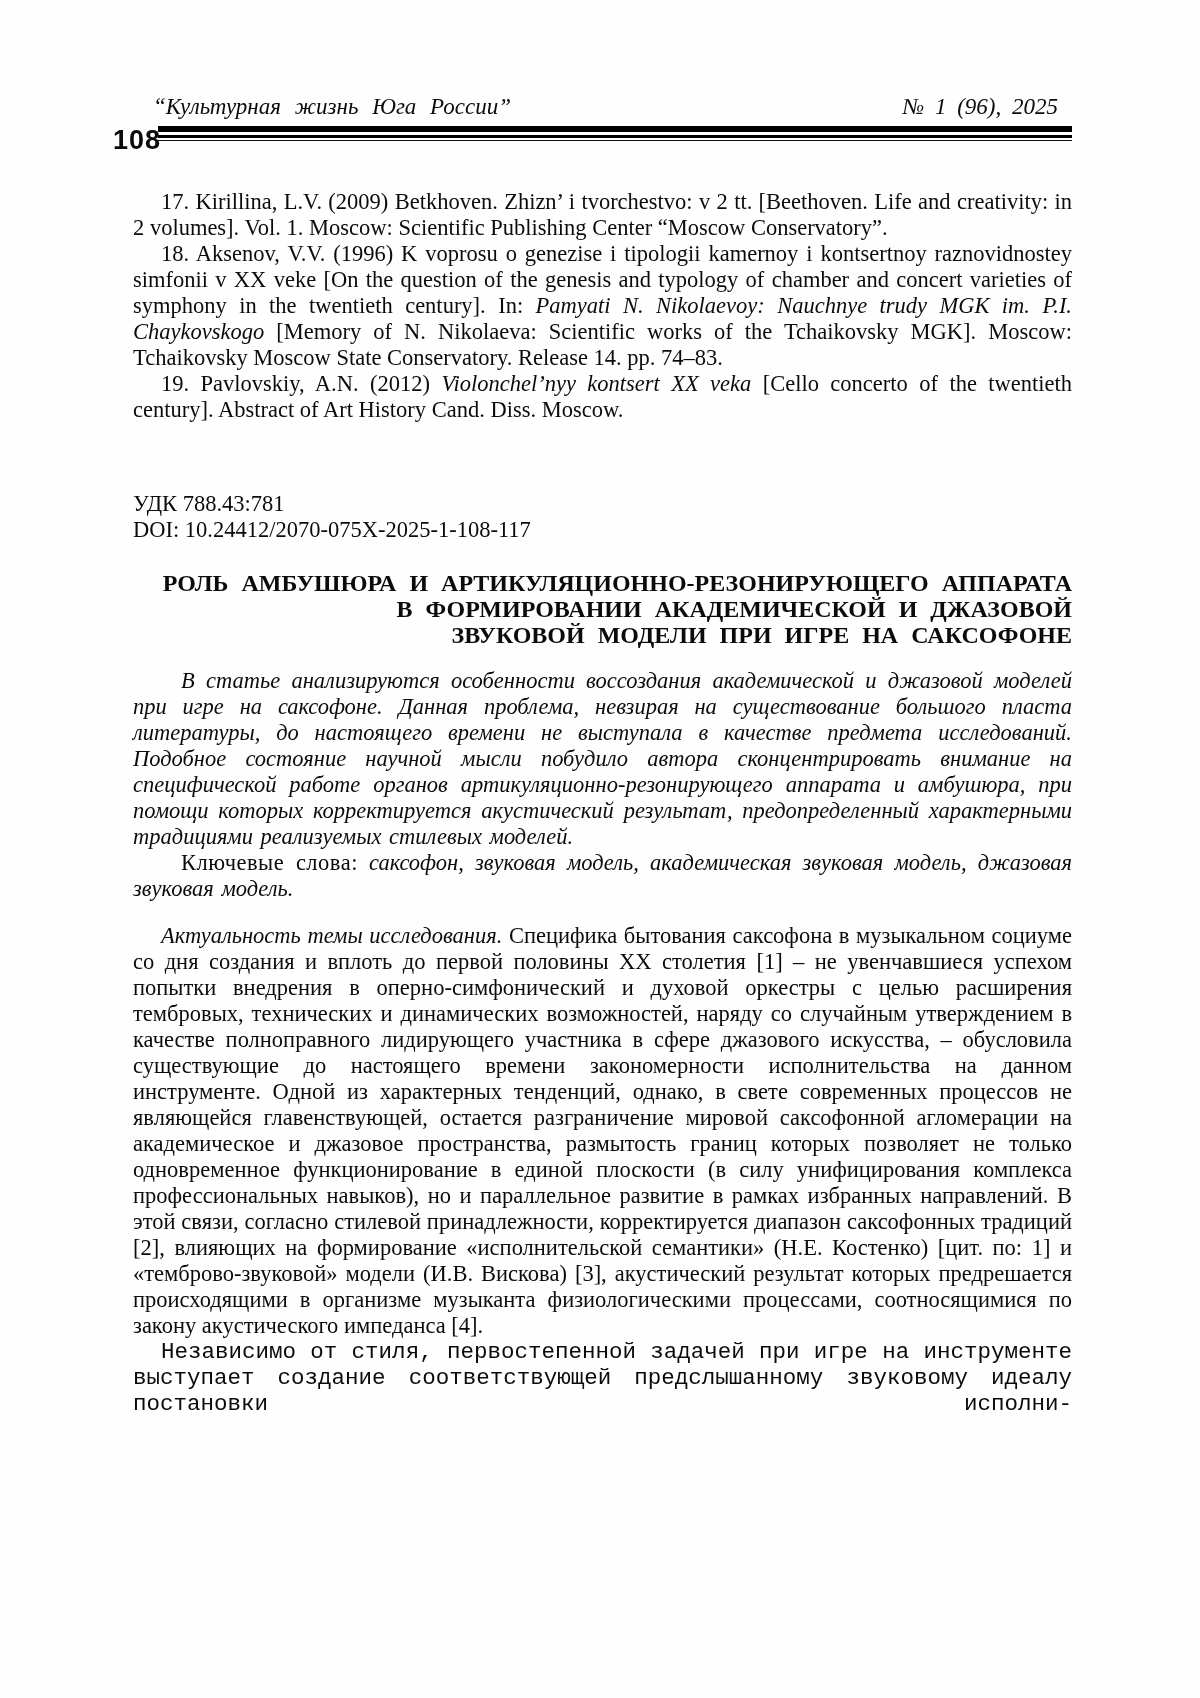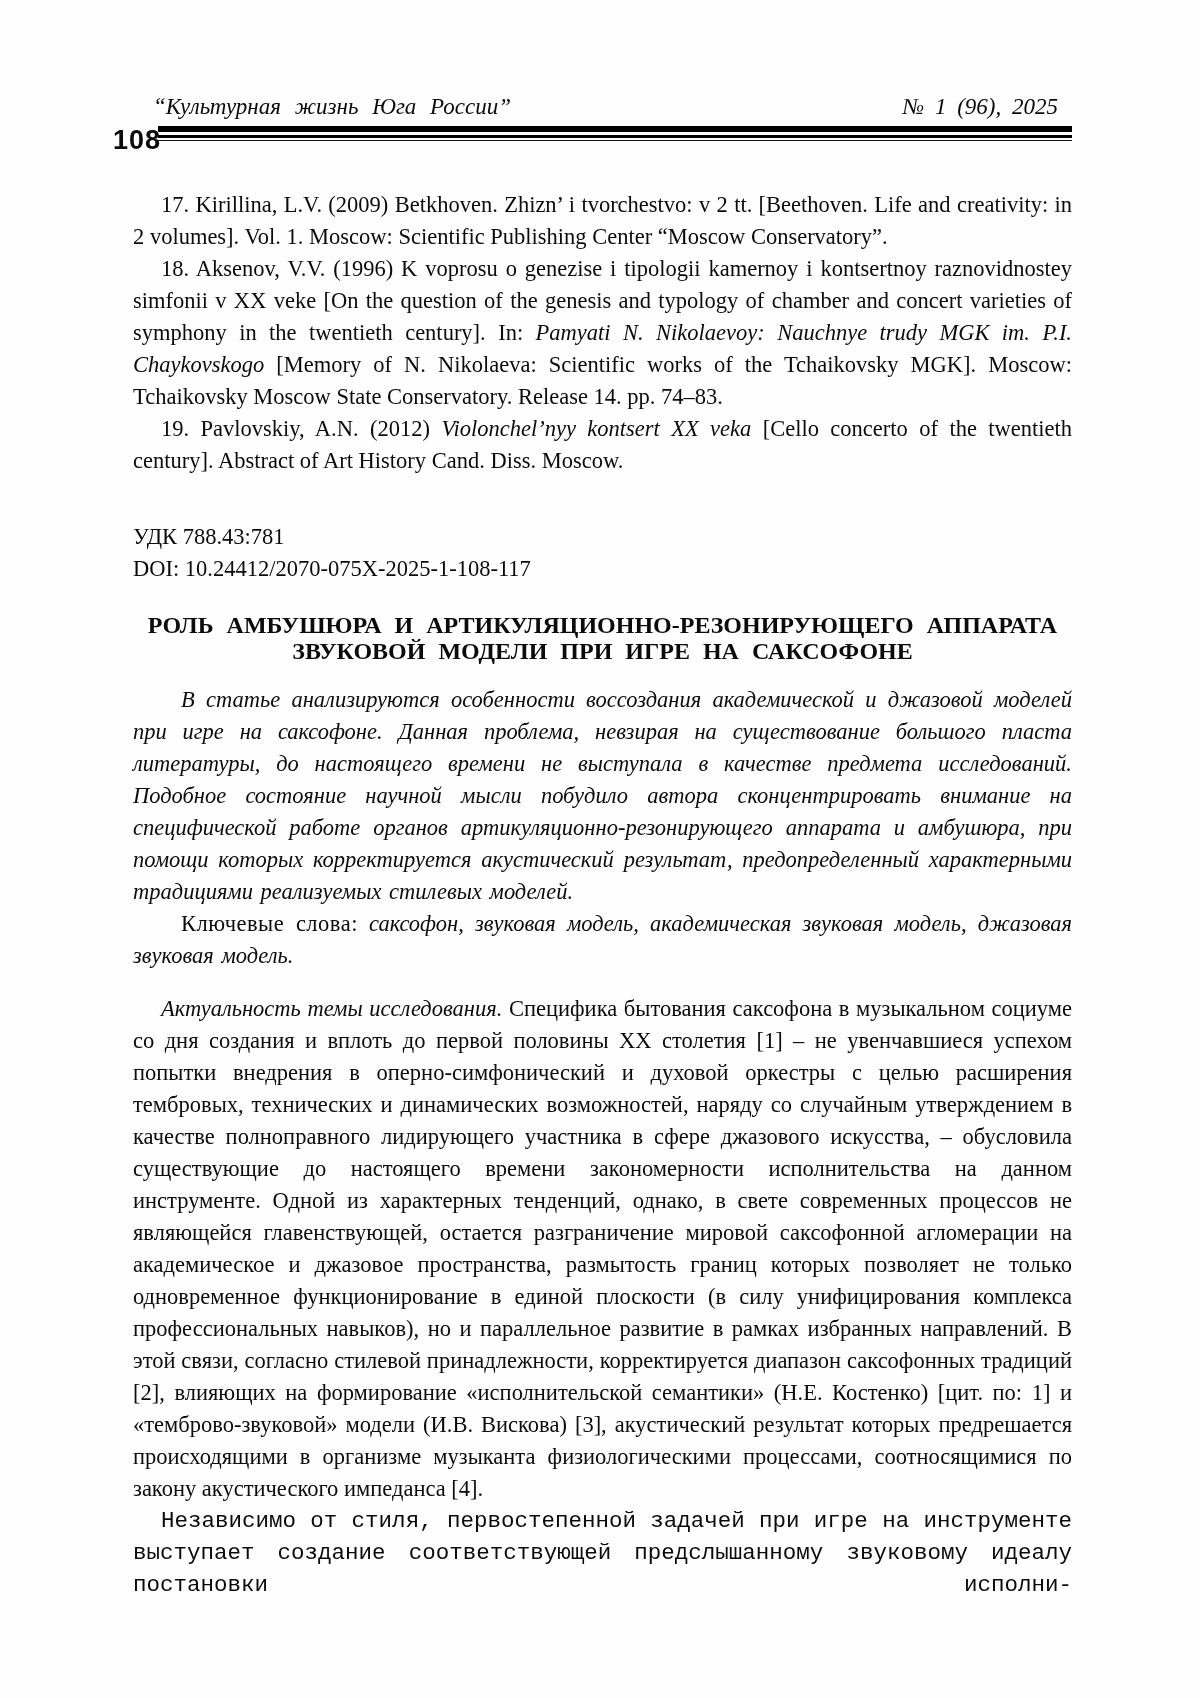--- a/index.html
+++ b/index.html
@@ -32,37 +32,37 @@
     position: absolute; left: -20px; top: 13px;
     font-family: "Liberation Sans", sans-serif;
     font-weight: bold; font-size: 27px; letter-spacing: 1px; margin-top: 16px;
   }
   .header-rules { position: absolute; left: 25px; right: 0; top: 30px; }
   .rule-thick { height: 6px; background: #000; }
   .rule-mid   { height: 2.5px; background: #000; margin-top: 3px; }
   .rule-thin  { height: 1.5px; background: #111; margin-top: 2px; }
 
   
-  .txt { font-size: 22.5px; line-height: 32px; }
+  .txt { font-size: 22.5px; line-height: 26px; }
   p { margin: 0; text-align: justify; }
   .indent   { text-indent: 28px; }
   .indent-lg{ text-indent: 48px; }
   .it  { font-style: italic; }
   .rm  { font-style: normal; }
 
   
   .references { margin-top: 47px; }
-  .meta-block { margin-top: 44px; }
+  .meta-block { margin-top: 68px; }
   .meta-block div { text-align: left; }
   .author-line {
     margin-top: 32px; text-align: center; font-weight: bold;
     letter-spacing: 1px; word-spacing: 4px; text-indent: 0;
   }
   .article-title {
-    margin-top: 27px; text-align: center; font-weight: bold;
+    margin-top: 27px; text-align: right; font-weight: bold;
     font-size: 24px; line-height: 26px; word-spacing: 7px; text-indent: 0;
   }
   .abstract-para { margin-top: 20px; font-style: italic; word-spacing: 2px; }
   .keywords-para { font-style: italic; word-spacing: 2px; }
   .keywords-para .rm { letter-spacing: 0.5px; }
   .body-start { margin-top: 21px; }
   .last-para  { text-align-last: justify; font-family: Liberation Mono, monospace; }
 </style>
 </head>
 <body>
@@ -87,20 +87,21 @@
   </div>
 
   <div class="meta-block txt">
     <div>УДК 788.43:781</div>
     <div>DOI: 10.24412/2070-075X-2025-1-108-117</div>
   </div>
 
 
   <div class="article-title">
     <div>РОЛЬ АМБУШЮРА И АРТИКУЛЯЦИОННО-РЕЗОНИРУЮЩЕГО АППАРАТА</div>
+    <div>В ФОРМИРОВАНИИ АКАДЕМИЧЕСКОЙ И ДЖАЗОВОЙ</div>
     <div>ЗВУКОВОЙ МОДЕЛИ ПРИ ИГРЕ НА САКСОФОНЕ</div>
   </div>
 
   <p class="abstract-para txt indent-lg">В статье анализируются особенности воссоздания академической и джазовой моделей при игре на саксофоне. Данная проблема, невзирая на существование большого пласта литературы, до настоящего времени не выступала в качестве предмета исследований. Подобное состояние научной мысли побудило автора сконцентрировать внимание на специфической работе органов артикуляционно-резонирующего аппарата и амбушюра, при помощи которых корректируется акустический результат, предопределенный характерными традициями реализуемых стилевых моделей.</p>
 
   <p class="keywords-para txt indent-lg"><span class="rm">Ключевые слова:</span><span> саксофон, звуковая модель, академическая звуковая модель, джазовая звуковая модель.</span></p>
 
   <p class="body-start txt indent"><span class="it">Актуальность темы исследования.</span><span> Специфика бытования саксофона в музыкаль­ном социуме со дня создания и вплоть до первой половины XX столетия [1] – не увенчавшиеся успехом попытки внедрения в оперно-симфонический и духовой оркестры с целью расширения тембровых, технических и динамических возможностей, наряду со случайным утверждением в качестве полноправного лидирующего участника в сфере джазового искусства, – обусловила существующие до настоящего времени законо­мерности исполнительства на данном инструменте. Одной из характерных тенденций, однако, в свете современных процессов не являющейся главенствующей, остается разграничение мировой саксофонной агломерации на академическое и джазовое пространства, размытость границ которых позволяет не только одновременное функциони­рование в единой плоскости (в силу унифицирования комплекса профессиональных навыков), но и параллельное развитие в рамках избранных направлений. В этой связи, согласно стилевой принадлежности, корректируется диапазон саксофонных традиций [2], влияющих на формирование «исполнительской семантики» (Н.Е. Костенко) [цит. по: 1] и «темброво-звуковой» модели (И.В. Вискова) [3], акустический результат которых предрешается происходящими в организме музыканта физиологическими процессами, соотносящимися по закону акустического импеданса [4].</span></p>
   <p class="txt indent last-para">Независимо от стиля, первостепенной задачей при игре на инструменте выступает создание соответствующей предслышанному звуковому идеалу постановки исполни-</p>
 

